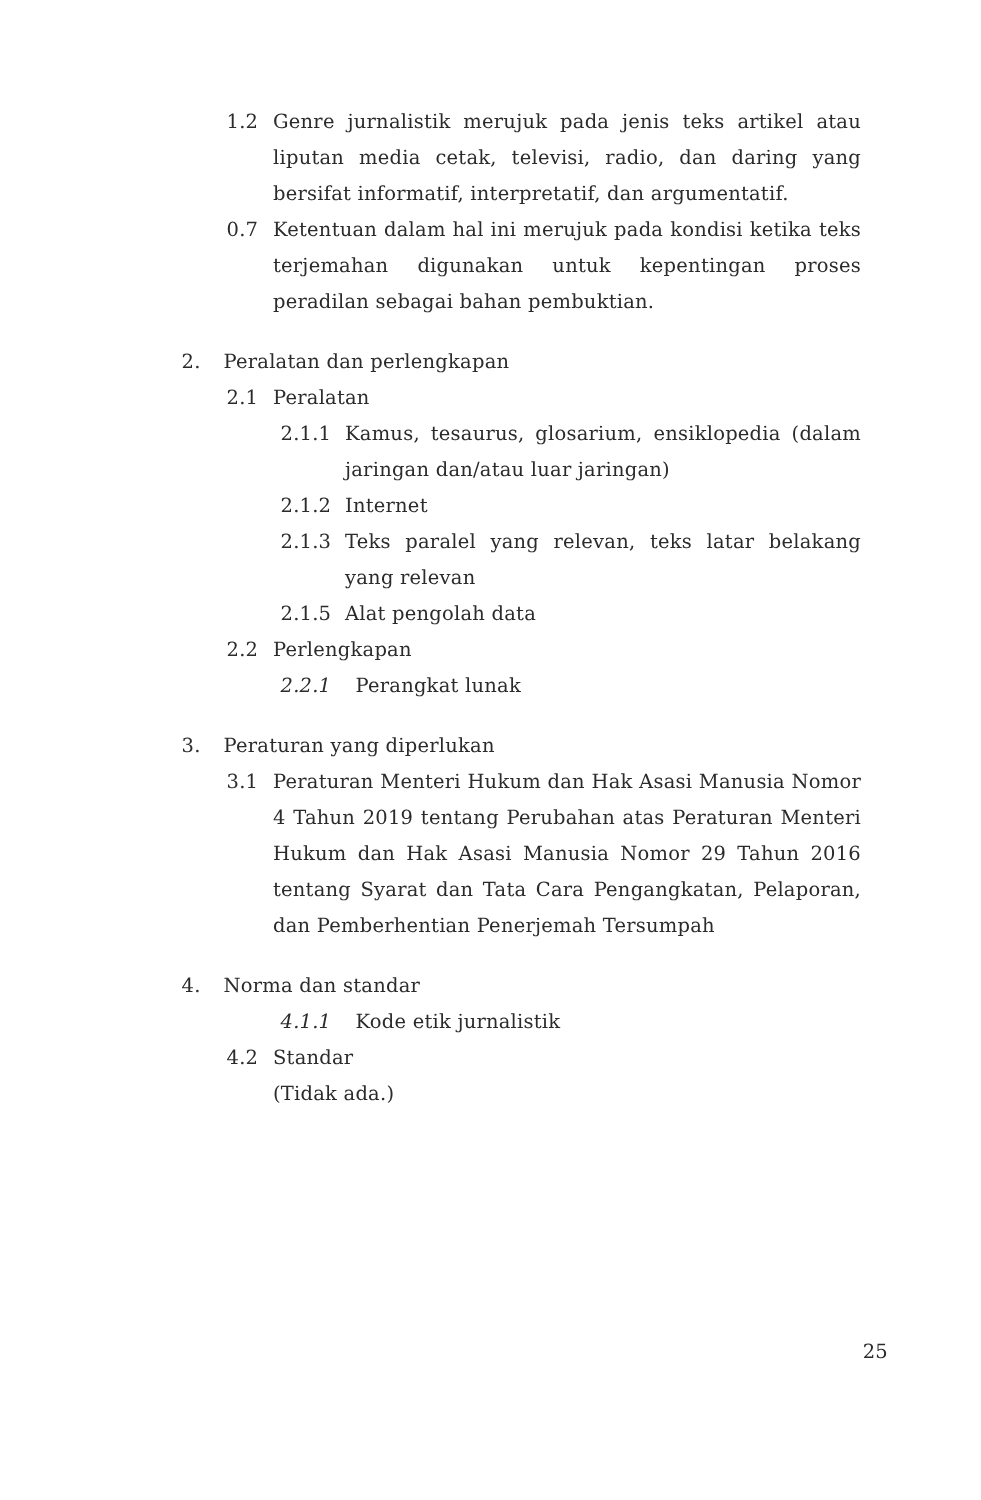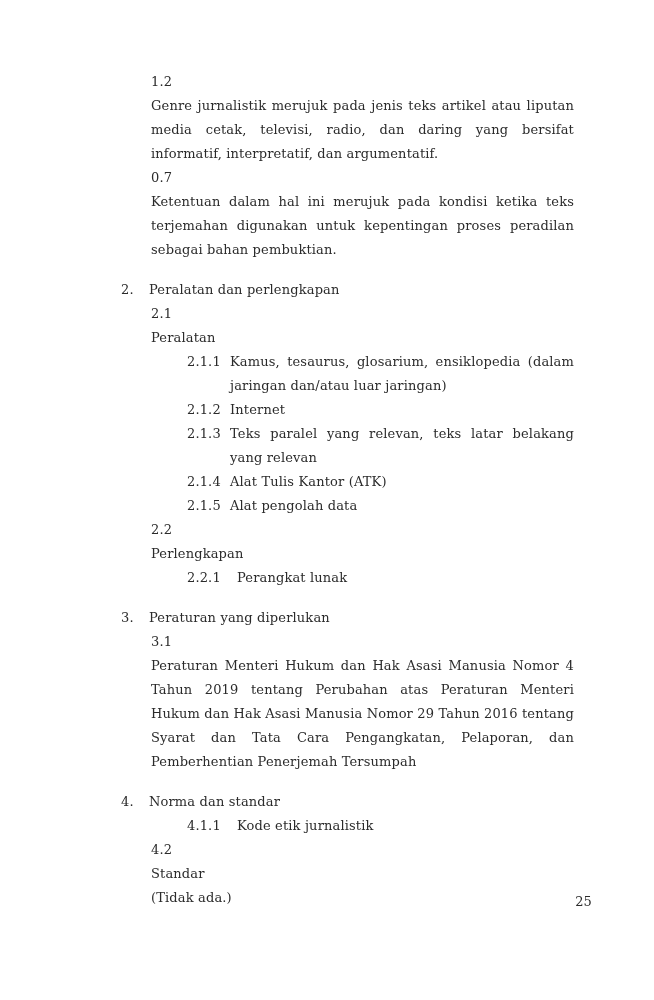--- a/index.html
+++ b/index.html
@@ -21,25 +21,25 @@
     right: 80px;
     top: 70px;
   }
   .section { margin-top: 16px; }
   .section:first-child { margin-top: 0; }
   .row { display: flex; align-items: flex-start; }
   .row .num { flex: 0 0 auto; white-space: nowrap; }
   .row .txt { flex: 1 1 auto; text-align: justify; }
   .row.short .txt { text-align: left; }
   .lvl1 .num { width: 28px; }
-  .lvl2 { margin-left: 30px; flex-direction: column; }
+  .lvl2 { margin-left: 30px; }
   .lvl2 .num { width: 31px; }
   .lvl3 { margin-left: 66px; }
   .lvl3 .num { width: 43px; }
-  .lvl3.widenum .num { width: 50px; }
+  .lvl3.widenum .num { width: 50px; font-style: italic; }
   .page-number {
     position: absolute;
     top: 890px;
     right: 62px;
     line-height: 24px;
   }
 </style>
 </head>
 <body>
 
@@ -70,24 +70,20 @@
         <span class="num">2.1.1</span>
         <span class="txt">Kamus, tesaurus, glosarium, ensiklopedia (dalam jaringan dan/atau luar jaringan)</span>
       </div>
       <div class="row lvl3 short">
         <span class="num">2.1.2</span>
         <span class="txt">Internet</span>
       </div>
       <div class="row lvl3">
         <span class="num">2.1.3</span>
         <span class="txt">Teks paralel yang relevan, teks latar belakang yang relevan</span>
-      </div>
-      <div class="row lvl3 short">
-        <span class="num">2.1.4</span>
-        <span class="txt">Alat Tulis Kantor (ATK)</span>
       </div>
       <div class="row lvl3 short">
         <span class="num">2.1.5</span>
         <span class="txt">Alat pengolah data</span>
       </div>
       <div class="row lvl2 short">
         <span class="num">2.2</span>
         <span class="txt">Perlengkapan</span>
       </div>
       <div class="row lvl3 widenum short">

